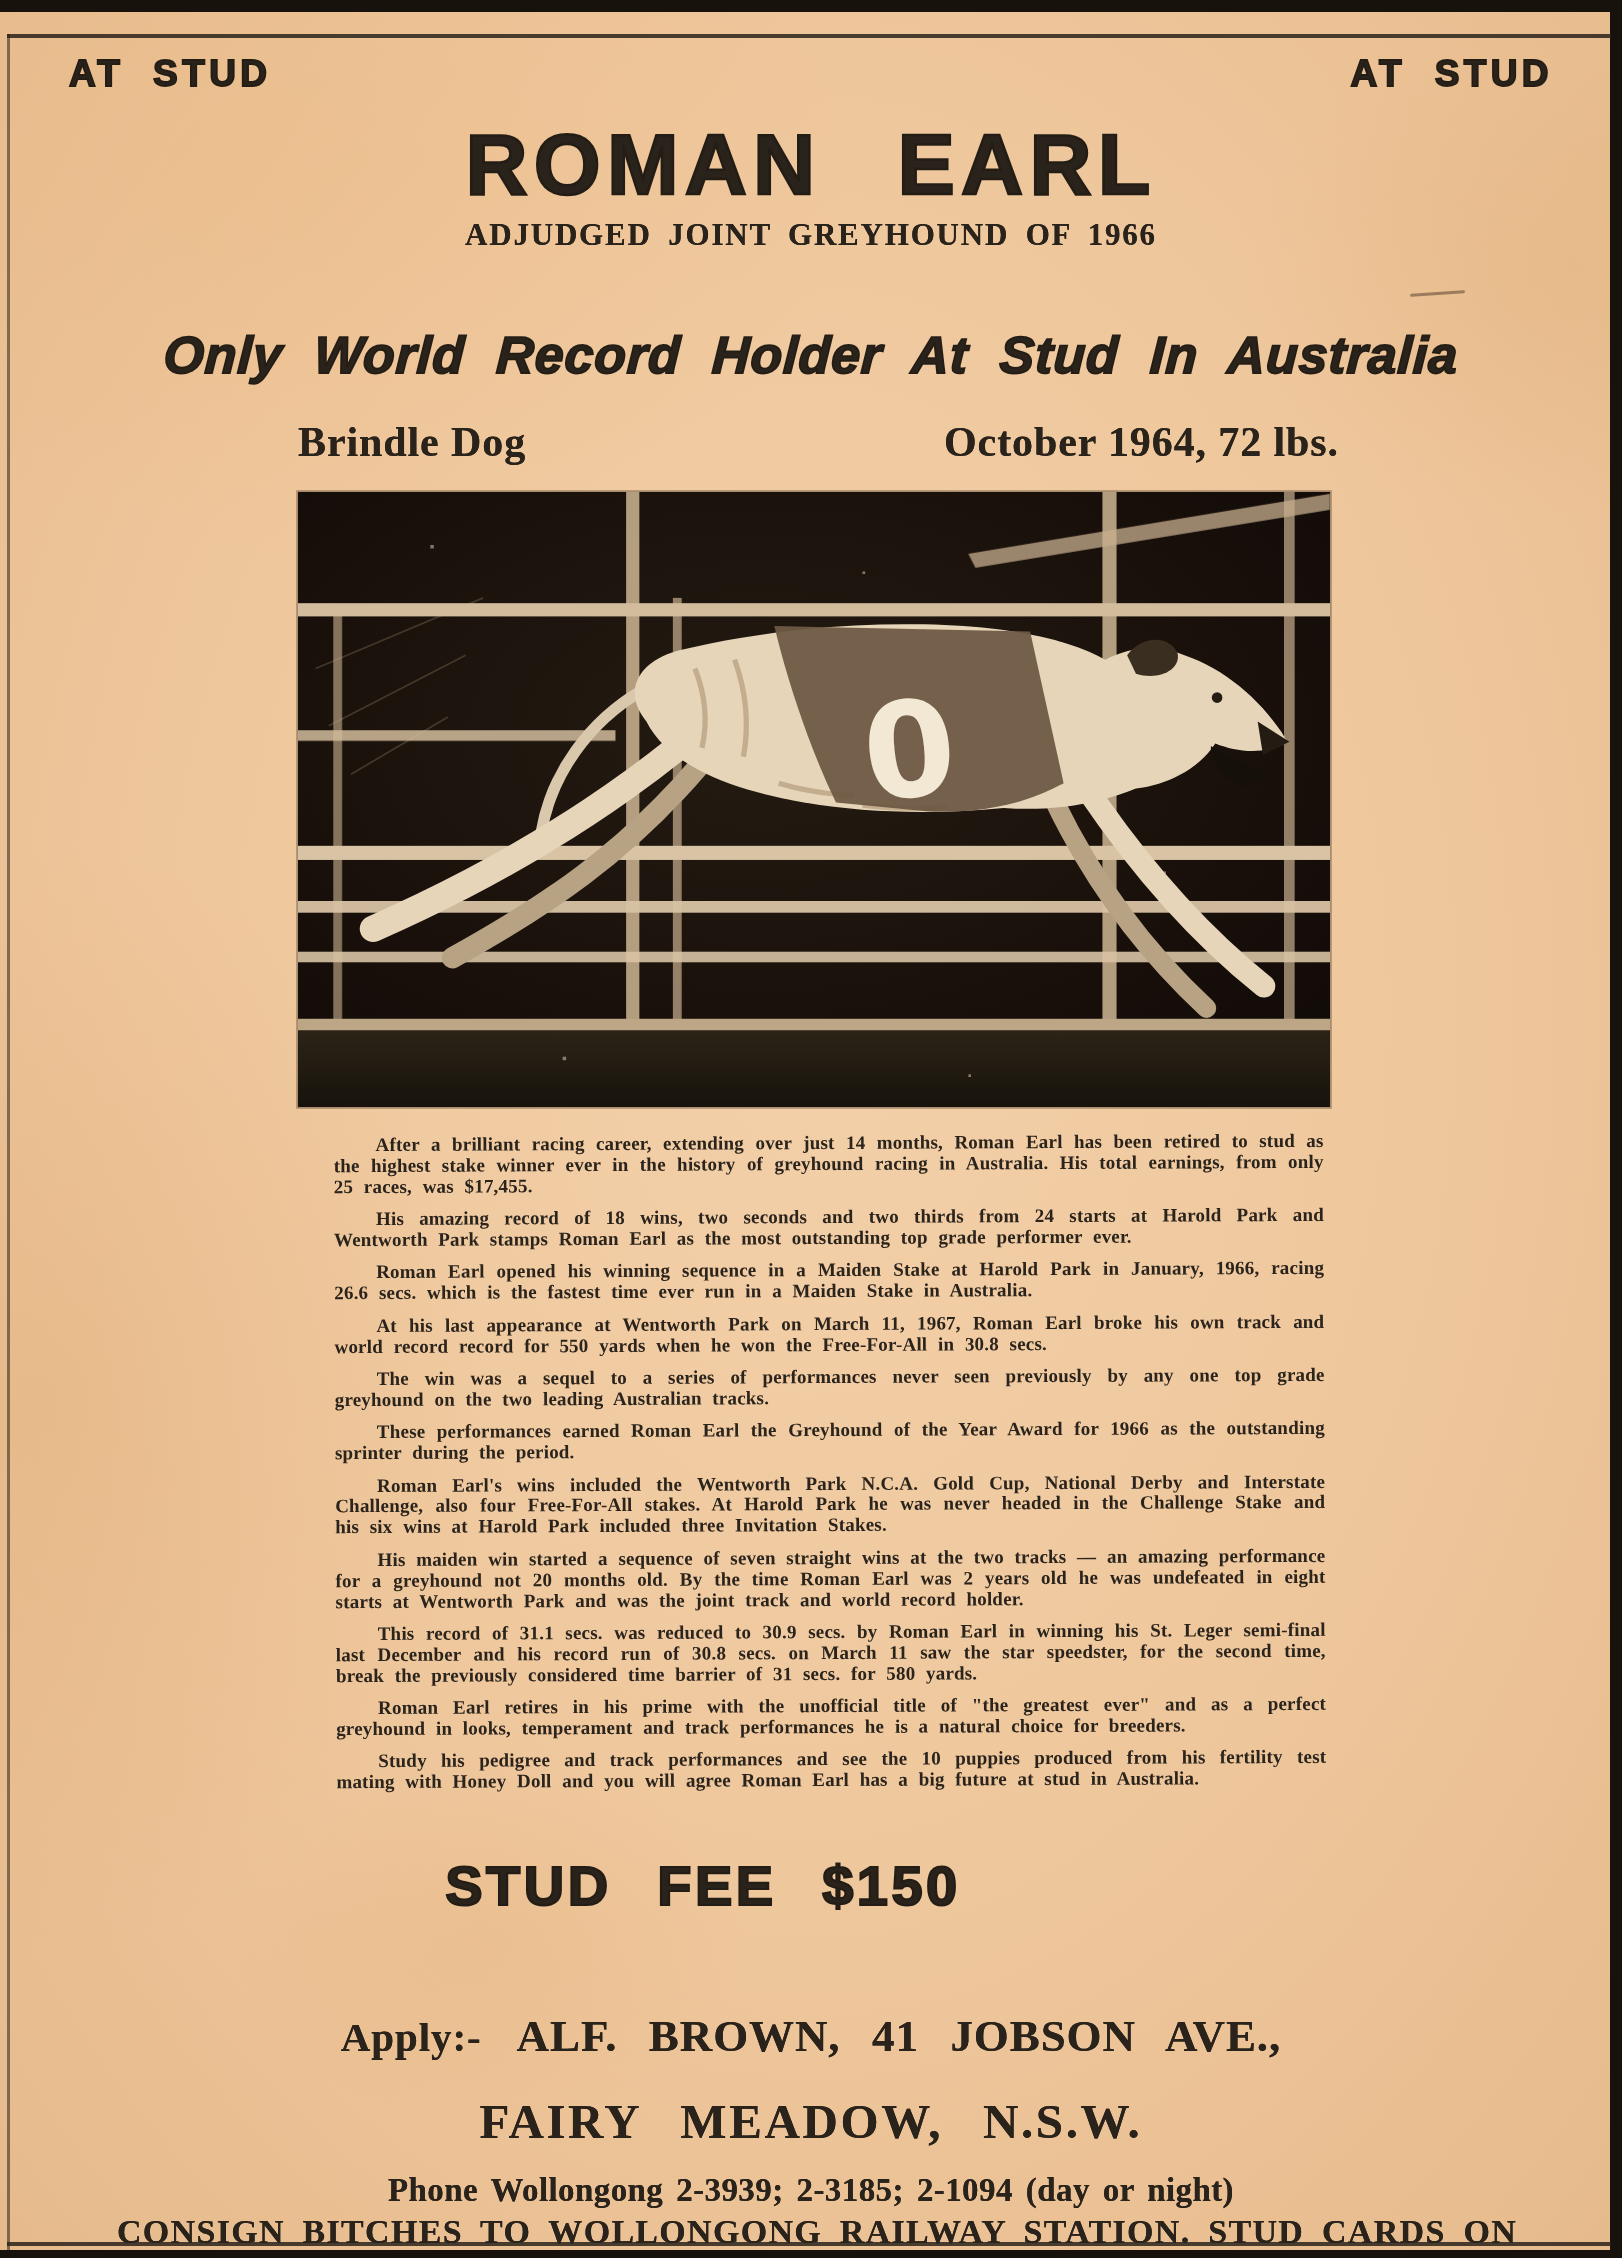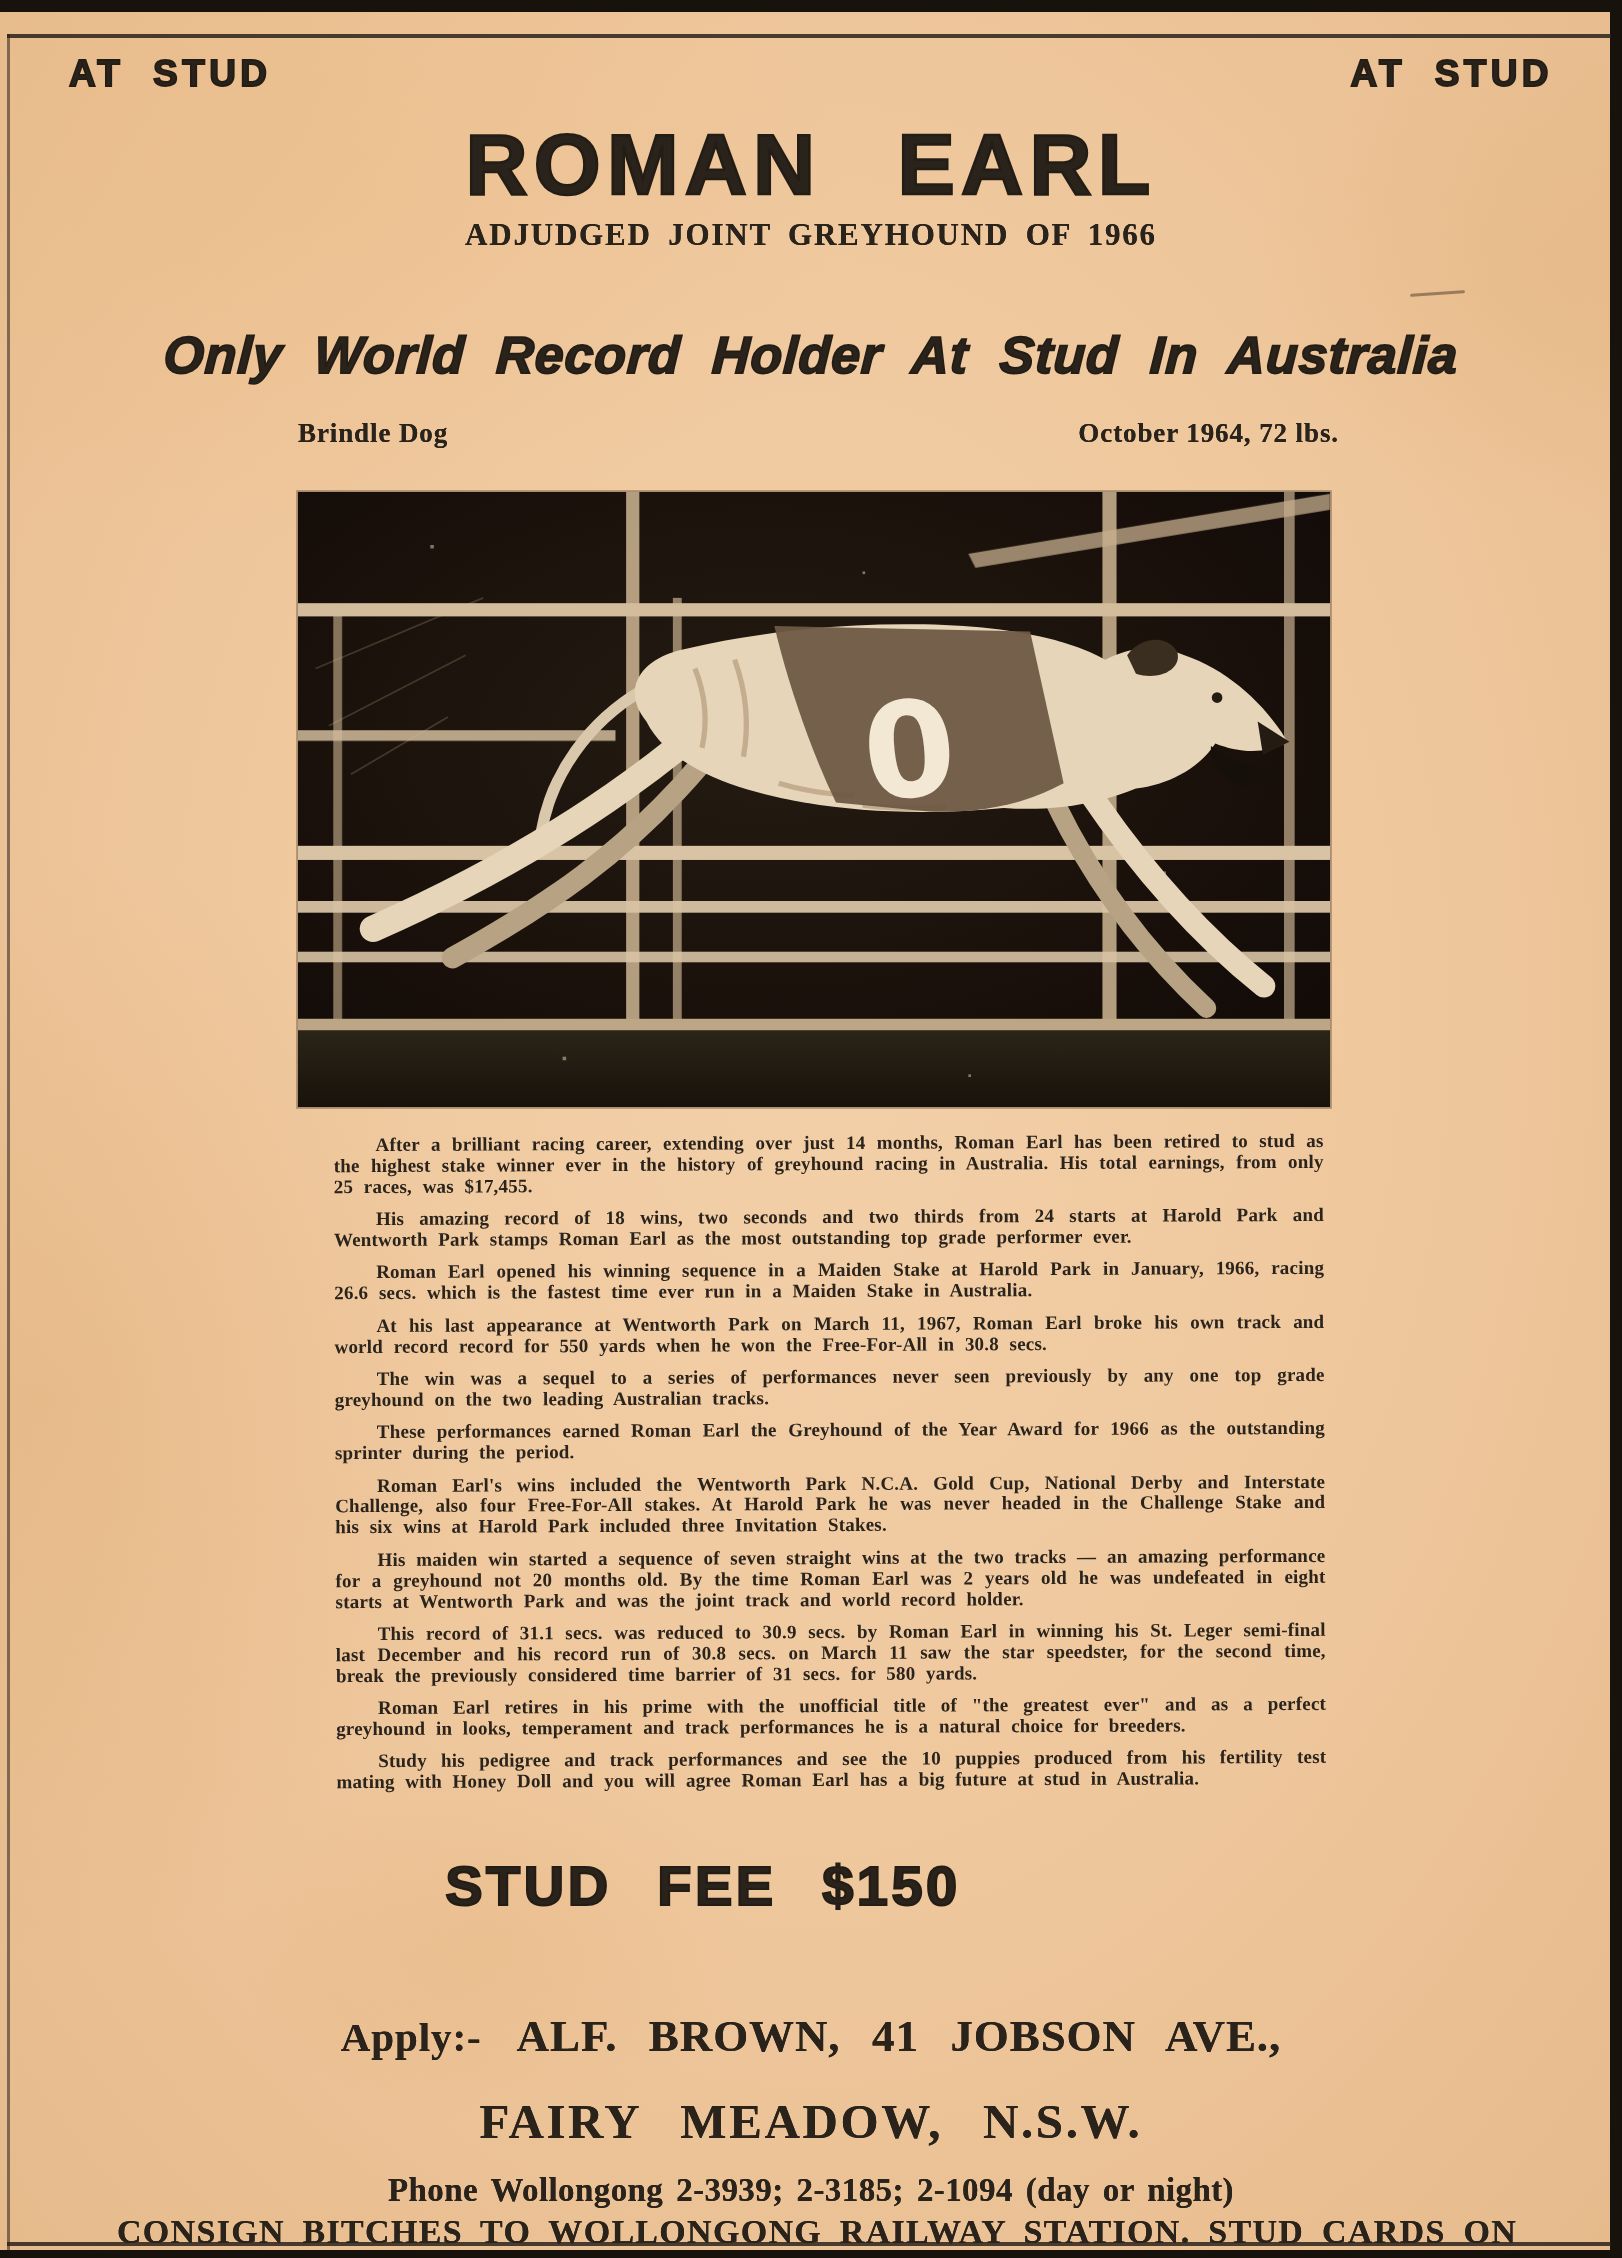--- a/index.html
+++ b/index.html
@@ -49,21 +49,21 @@
   }
   .tagline{
     position:absolute;left:0;top:325px;width:1622px;text-align:center;
     font-family:"Liberation Sans",sans-serif;font-style:italic;font-weight:900;
     font-size:52px;letter-spacing:0.9px;word-spacing:16px;
     -webkit-text-stroke:1.8px #241d15;
     transform:skewX(-3deg);
   }
   .specs{
     position:absolute;left:298px;top:418px;width:1041px;
-    font-weight:bold;font-size:27px;text-decoration:underline;
+    font-weight:bold;font-size:42px;text-decoration:underline;
   }
   .spec-left{float:left;letter-spacing:0.9px;}
   .spec-right{float:right;letter-spacing:0.9px;}
 
   .photo{
     position:absolute;left:298px;top:492px;width:1032px;height:615px;
     background:#17120c;
     box-shadow:0 0 0 1.8px rgba(40,30,20,.35);
   }
   .photo svg{display:block;width:100%;height:100%;}

